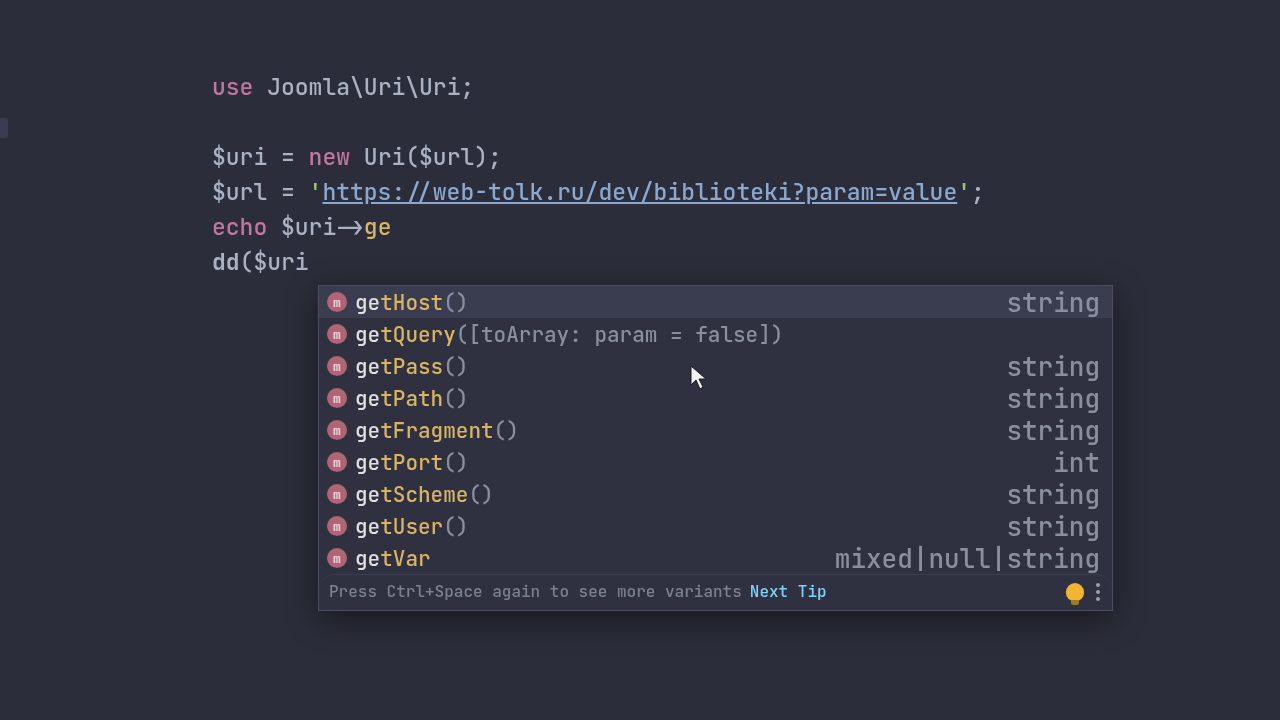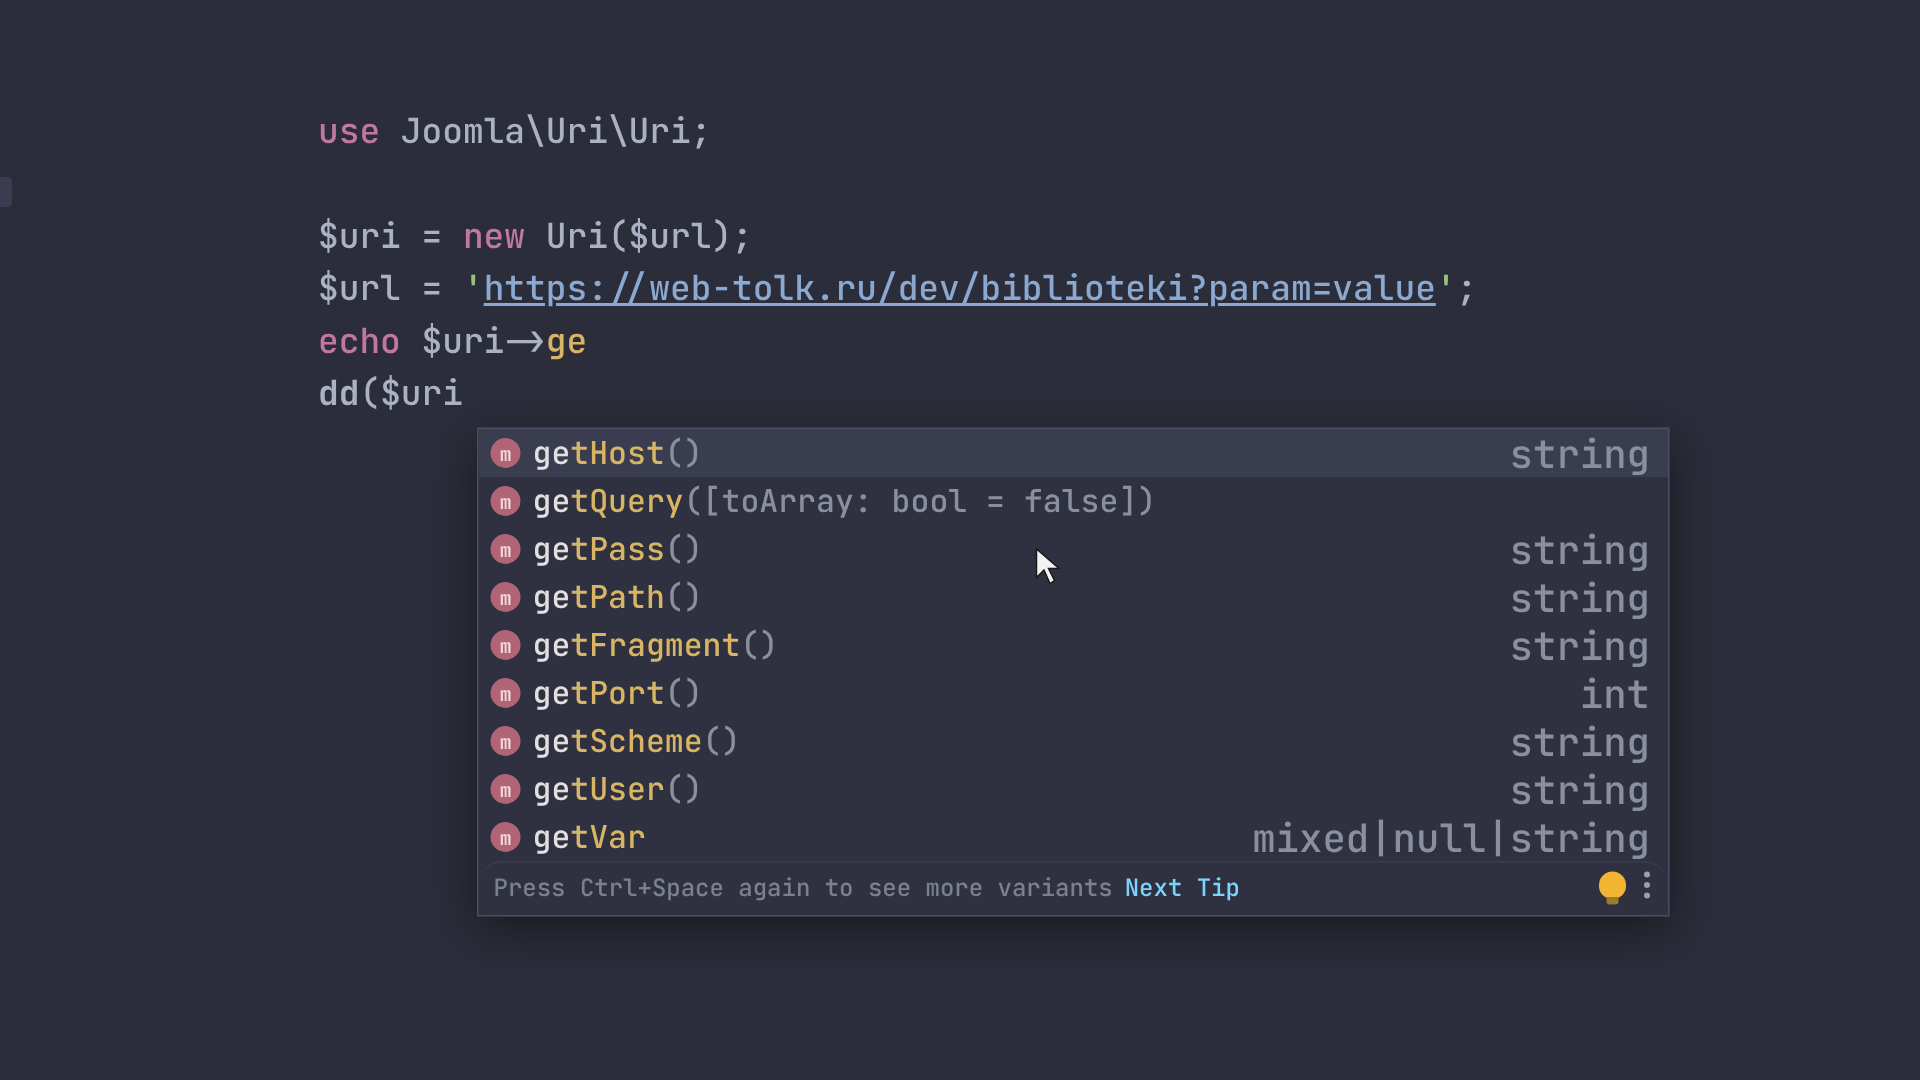--- a/index.html
+++ b/index.html
@@ -68,21 +68,21 @@
   .ac-name { color: #d8b465; }
   .ac-name .match { color: #e0e0e0; }
   .ac-params { color: #8a8f9f; }
   .ac-type {
     margin-left: auto;
     color: #8a8f9f;
     font-size: 26px;
   }
   .ac-footer {
     display: flex;
-    align-items: flex-start;
+    align-items: center;
     padding: 6px 12px 8px 10px;
     font-size: 16px;
     color: #7b8090;
     border-top: 1px solid #3a3d50;
     border-radius: 16px;
   }
   .ac-footer .tip { color: #7b8090; }
   .ac-footer .next-tip {
     color: #7dd3fc;
     margin-left: 8px;
@@ -159,21 +159,21 @@
   <div id="ac-list">
       <div class="ac-item selected">
         <span class="m-icon">m</span>
         <span class="ac-name"><span class="match">ge</span>tHost</span>
         <span class="ac-params">()</span>
         <span class="ac-type">string</span>
       </div>
       <div class="ac-item">
         <span class="m-icon">m</span>
         <span class="ac-name"><span class="match">ge</span>tQuery</span>
-        <span class="ac-params">([toArray: bool = false])</span>
+        <span class="ac-params">([toArray: param = false])</span>
       </div>
       <div class="ac-item">
         <span class="m-icon">m</span>
         <span class="ac-name"><span class="match">ge</span>tPass</span>
         <span class="ac-params">()</span>
         <span class="ac-type">string</span>
       </div>
       <div class="ac-item">
         <span class="m-icon">m</span>
         <span class="ac-name"><span class="match">ge</span>tPath</span>

